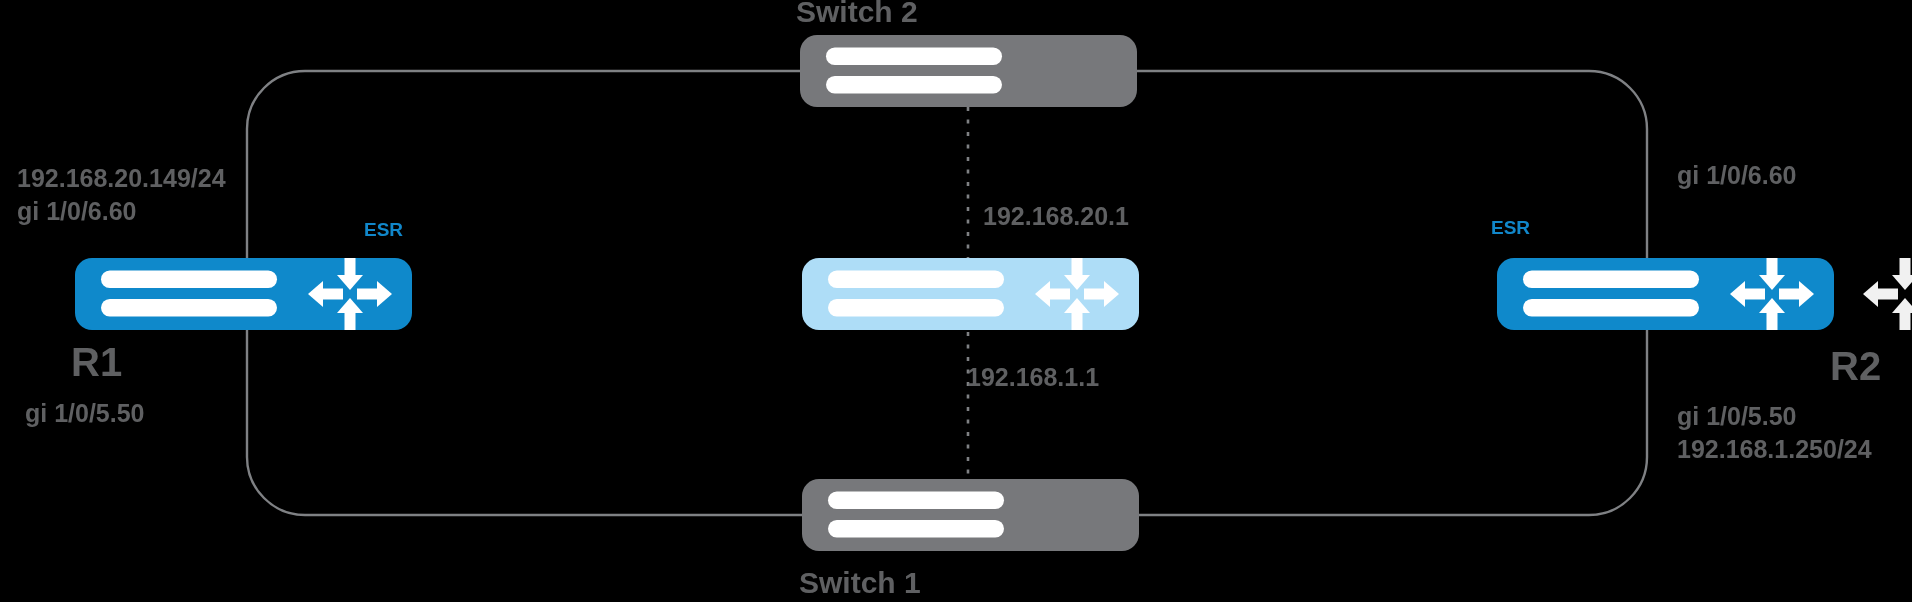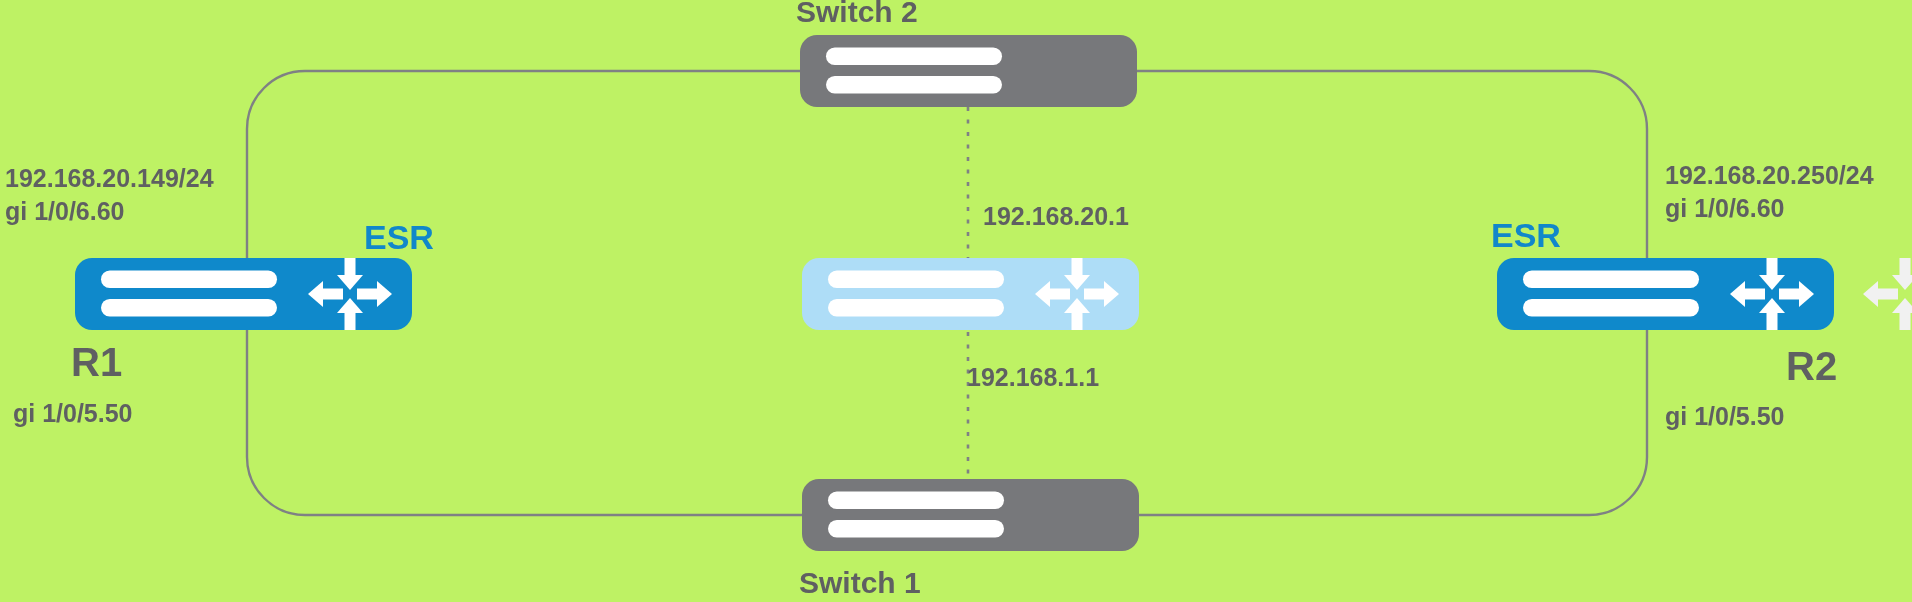--- a/index.html
+++ b/index.html
@@ -1,36 +1,36 @@
 <!DOCTYPE html>
 <html style="--router-blue: #0f89cb; --virtual-blue: #aeddf7; --switch-gray: #77787b; --line-gray: #7f8184; --label-gray: #5f6062; --esr-blue: #1187ca; --ghost-gray: #f1f1f1;"><head>
 <meta charset="utf-8">
 <style>
   html, body { margin: 0; padding: 0; background: #ffffff; }
   .stage {
     position: relative;
     width: 1912px;
     height: 602px;
     overflow: hidden;
-    background: #bef264;
+    background: #000000;
     font-family: "Liberation Sans", sans-serif;
   }
   .stage svg { position: absolute; left: 0; top: 0; }
   .lbl {
     position: absolute;
     font-weight: bold;
     color: var(--label-gray, #5f6062);
     white-space: nowrap;
     line-height: 1;
   }
   .switch-name { font-size: 30px; }
   .router-name { font-size: 40px; }
-  .esr-name    { font-size: 34px; color: var(--esr-blue, #1187ca); }
+  .esr-name    { font-size: 19px; color: var(--esr-blue, #1187ca); }
   .ip-block    { font-size: 25px; }
-  .ip-block div { line-height: 33px; }
+  .ip-block div { line-height: 33px; margin-left: 12px; }
   .vip         { font-size: 25px; line-height: 33px; text-align: right; }
 </style>
 </head>
 <body>
 
 <div class="stage">
 
   <svg width="1912" height="602" viewBox="0 0 1912 602">
     <defs>
 
@@ -93,29 +93,29 @@
 
   <div class="lbl esr-name" style="left:364px; top:220px">ESR</div>
 
   <div class="lbl router-name" style="left:71px; top:342px">R1</div>
 
   <div class="lbl ip-block" style="left:13px; top:397px">
     <div>gi 1/0/5.50</div>
   </div>
 
   <div class="lbl ip-block" style="left:1665px; top:159px">
-    <div>192.168.20.250/24</div>
     <div>gi 1/0/6.60</div>
   </div>
 
   <div class="lbl esr-name" style="left:1491px; top:218px">ESR</div>
 
-  <div class="lbl router-name" style="left:1786px; top:346px">R2</div>
+  <div class="lbl router-name" style="left:1830px; top:346px">R2</div>
 
   <div class="lbl ip-block" style="left:1665px; top:400px">
     <div>gi 1/0/5.50</div>
+    <div>192.168.1.250/24</div>
   </div>
 
   <div class="lbl vip" style="left:983px; top:200px">192.168.20.1</div>
 
   <div class="lbl vip" style="left:967px; top:361px">192.168.1.1</div>
 
 </div>
 
 </body></html>

